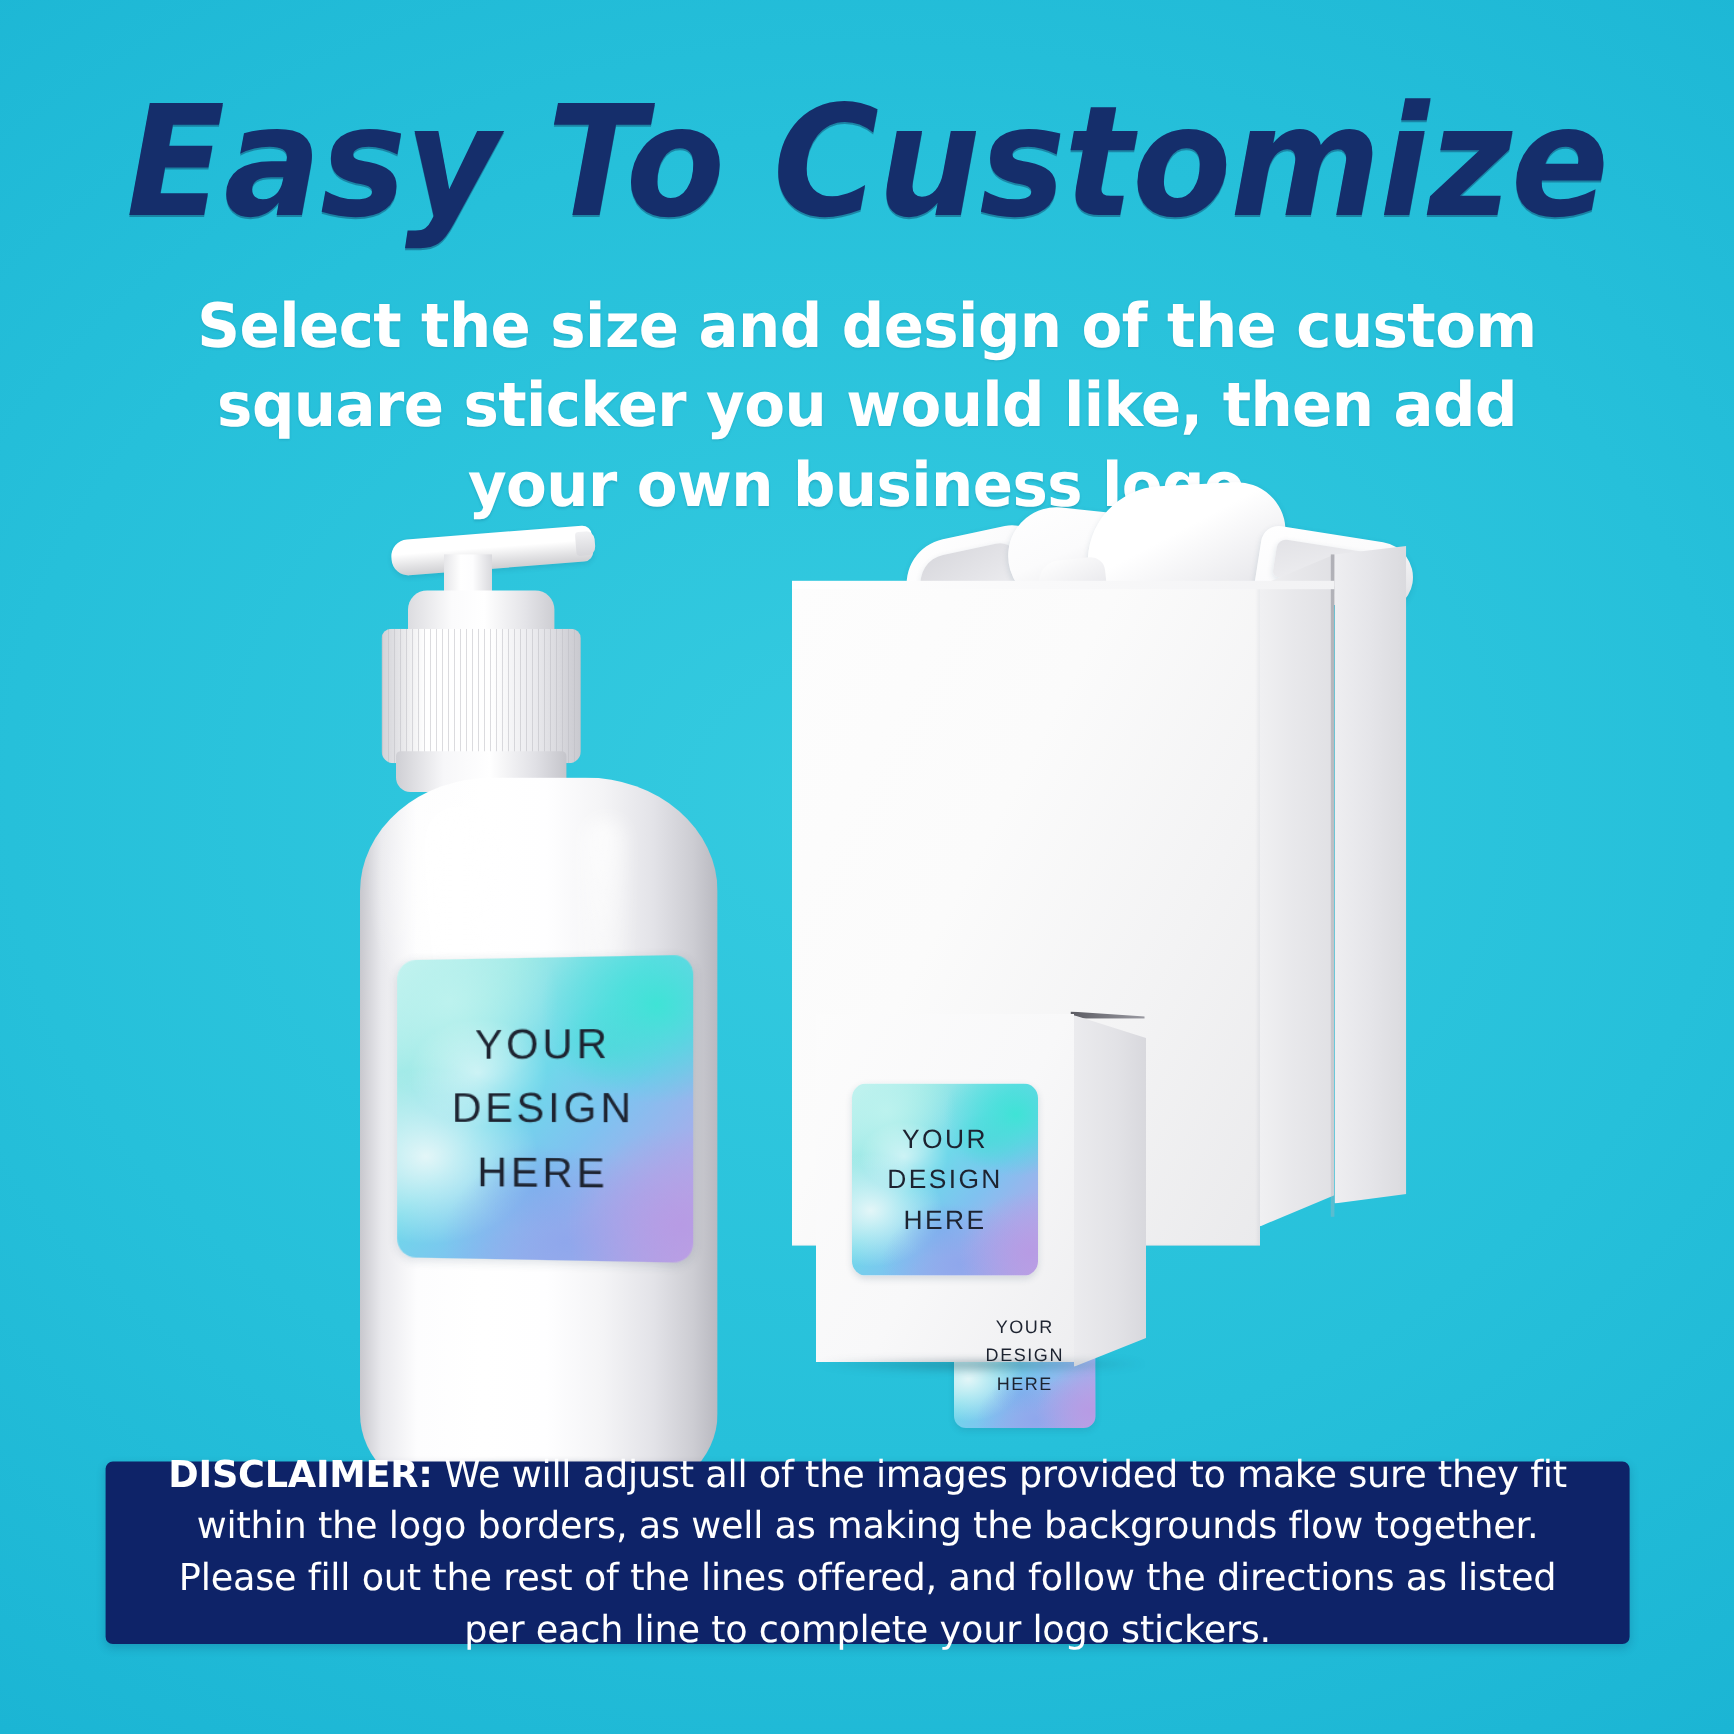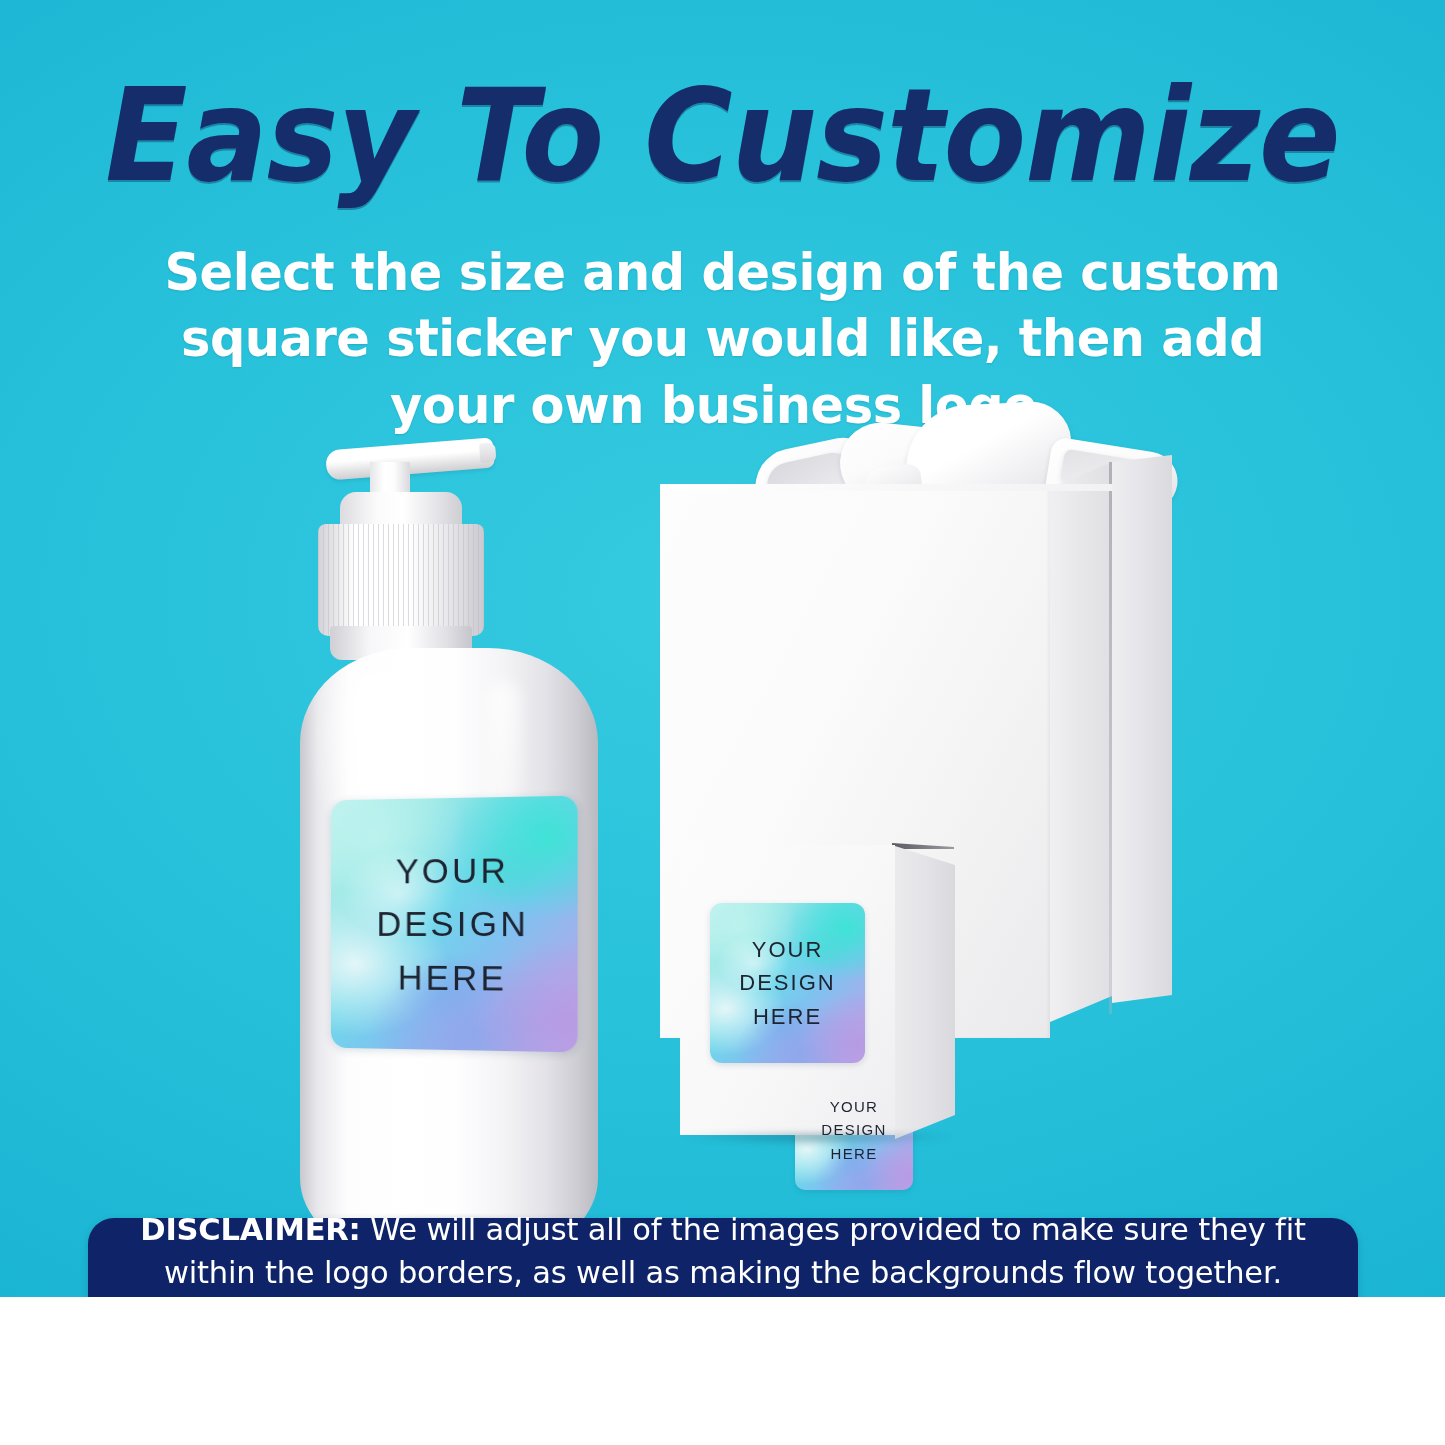--- a/index.html
+++ b/index.html
@@ -3,21 +3,21 @@
 <meta charset="utf-8">
 <style>
   html,body{margin:0;padding:0;}
   body{
     width:1445px;height:1445px;
     font-family:"Liberation Sans", sans-serif;
     overflow:hidden;
   }
   .stage{
     position:relative;
-    width:1445px;height:1297px;
+    width:1445px;height:1445px;
     background:radial-gradient(ellipse 110% 85% at 50% 46%, #35CBE0 0%, #26C0DA 45%, #1BB5D4 78%, #15ACCD 100%);
     overflow:hidden;
   }
 
   
   .headline{
     position:absolute;left:0;right:0;top:72px;
     text-align:center;
     font-family:"DejaVu Sans", sans-serif;
     font-weight:bold;
@@ -235,21 +235,21 @@
 
   
   .sticker-bottle .wc-text{font-size:35px;line-height:1.52;letter-spacing:3.2px;}
   .sticker-small-box .wc-text{font-size:22px;line-height:1.52;letter-spacing:2.0px;}
   .sticker-gift .wc-text{font-size:15px;line-height:1.55;letter-spacing:1.3px;}
 
   
   .disclaimer{
     position:absolute;left:88px;top:1218px;width:1270px;height:152px;
     background:#0E2368;
-    border-radius:26px;
+    border-radius:6px;
     display:flex;align-items:center;justify-content:center;
     box-shadow:0 3px 8px rgba(0,40,80,.2);
   }
   .disclaimer-text{
     font-family:"DejaVu Sans", sans-serif;
     font-size:31px;
     line-height:1.38;
     color:#ffffff;
     text-align:center;
     padding:0 30px;

